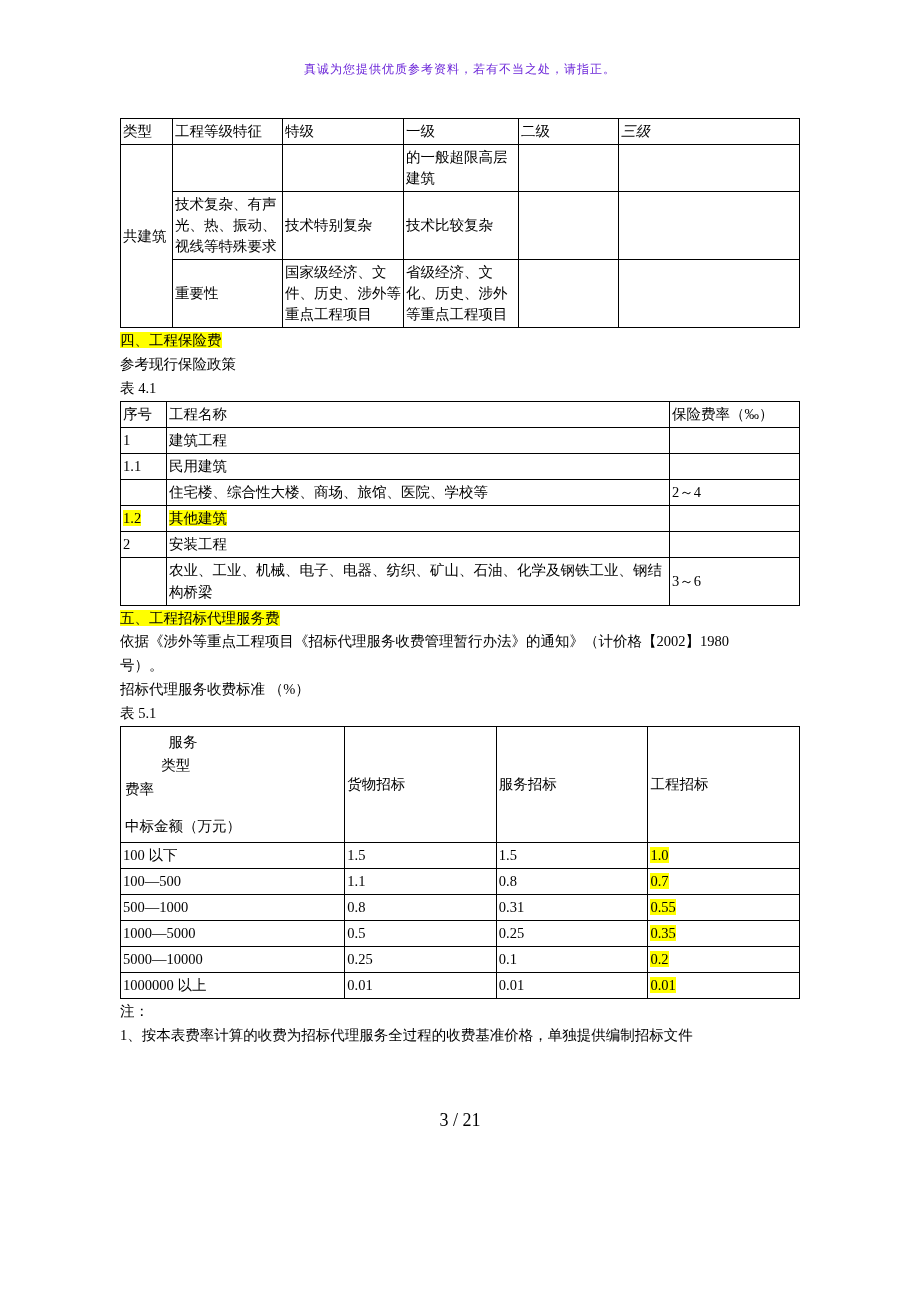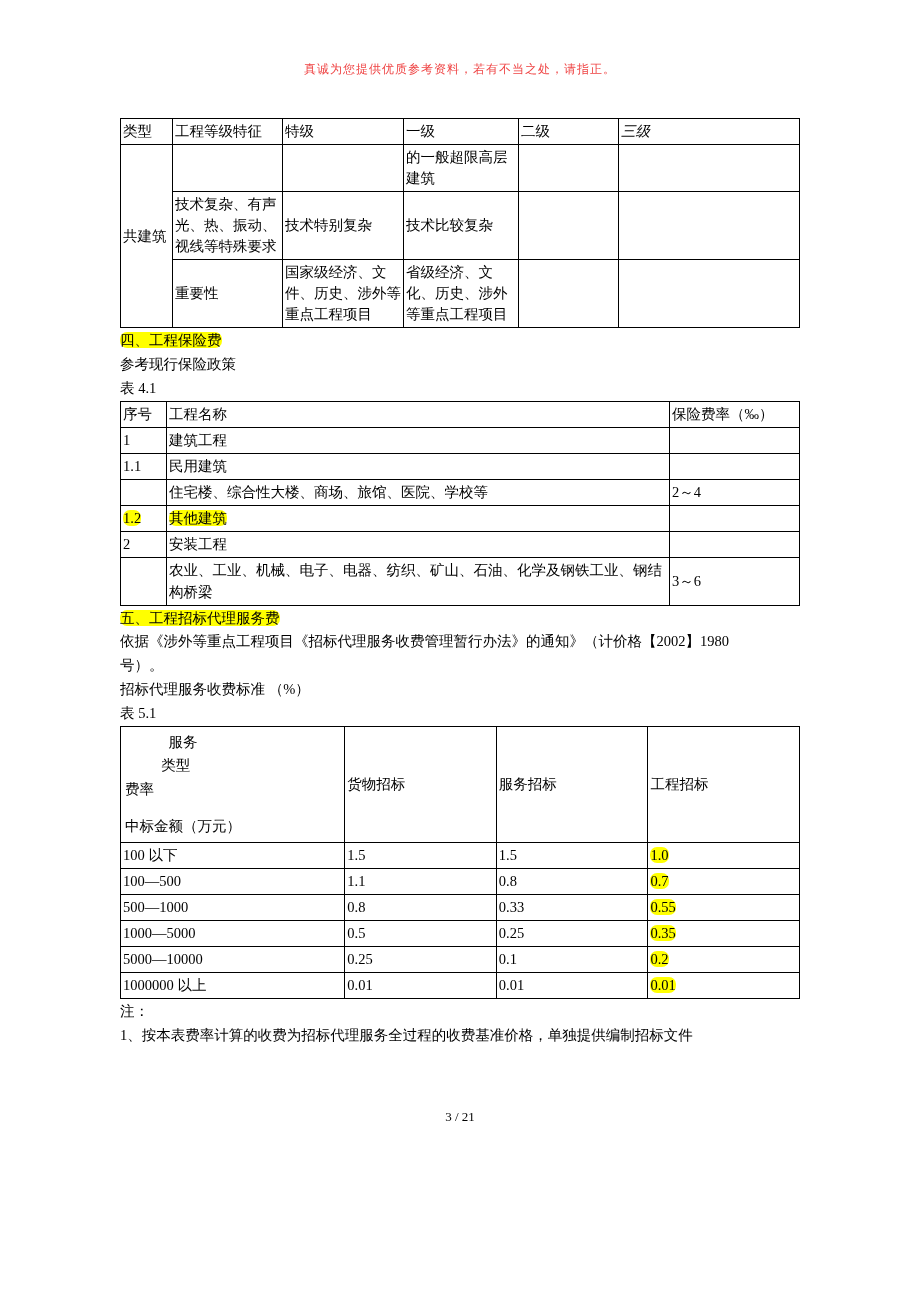--- a/index.html
+++ b/index.html
@@ -9,49 +9,48 @@
       color: #000;
       background: #fff;
       width: 920px;
       margin: 0 auto;
       padding: 60px 120px 40px 120px;
       line-height: 1.5;
     }
     .header-note {
       text-align: center;
       font-size: 12px;
-      color: #ef4444;
+      color: #6d28d9;
       margin-bottom: 40px;
       letter-spacing: 1px;
     }
     table {
       border-collapse: collapse;
       width: 100%;
       margin-bottom: 2px;
     }
     td {
       border: 1px solid #000;
       padding: 2px 2px;
       vertical-align: middle;
       font-size: 14.5px;
       line-height: 1.45;
     }
     .hl {
       background: #ffff00;
       display: inline;
-      border-radius: 7px;
     }
     .hl-cell {
       background: #ffff00;
     }
     .para { margin: 2px 0; }
     .footer {
       text-align: center;
       margin-top: 60px;
-      font-size: 13px;
+      font-size: 18px;
     }
     .t1-c1 { width: 52px; }
     .t1-c2 { width: 110px; }
     .t1-c3 { width: 121px; }
     .t1-c4 { width: 115px; }
     .t1-c5 { width: 100px; }
     .t1-c6 { width: auto; font-style: italic; }
     .t2-c1 { width: 46px; margin-left: 36px; }
     .t2-c2 { width: auto; }
     .t2-c3 { width: 130px; }
@@ -175,21 +174,21 @@
   </tr>
   <tr>
     <td>100—500</td>
     <td>1.1</td>
     <td>0.8</td>
     <td><span class="hl">0.7</span></td>
   </tr>
   <tr>
     <td>500—1000</td>
     <td>0.8</td>
-    <td>0.33</td>
+    <td>0.31</td>
     <td><span class="hl">0.55</span></td>
   </tr>
   <tr>
     <td>1000—5000</td>
     <td>0.5</td>
     <td>0.25</td>
     <td><span class="hl">0.35</span></td>
   </tr>
   <tr>
     <td>5000—10000</td>

